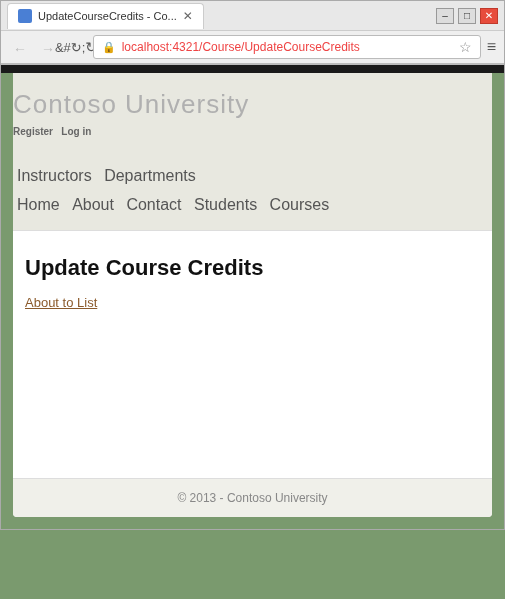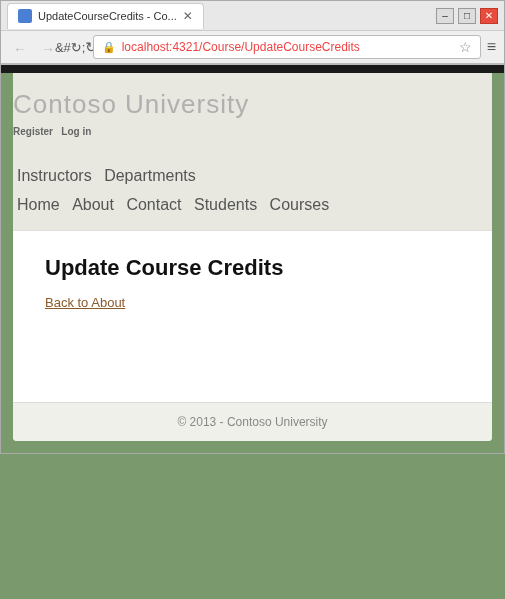--- a/index.html
+++ b/index.html
@@ -8,21 +8,21 @@
       width: 505px;
       height: 599px;
       background: #7a9a6e;
       font-family: 'Segoe UI', Tahoma, Geneva, Verdana, sans-serif;
       overflow: hidden;
     }
 
     
     .browser-window {
       width: 505px;
-      height: 454px;
+      height: 530px;
       background: #d6d6d6;
       border: 1px solid #aaa;
       display: flex;
       flex-direction: column;
     }
 
     .title-bar {
       height: 30px;
       background: #e8e8e8;
       display: flex;
@@ -228,21 +228,21 @@
     }
 
     .site-nav-line {
       display: block;
     }
 
     
     .site-main {
       flex: 1;
       background: white;
-      padding: 24px 32px;
+      padding: 24px 12px;
       position: relative;
     }
 
     .page-title {
       font-size: 22px;
       font-weight: bold;
       color: #111;
       margin-bottom: 12px;
     }
 
@@ -324,21 +324,21 @@
             <a>About</a>
             <a>Contact</a>
             <a>Students</a>
             <a>Courses</a>
           </span>
         </div>
       </div>
 
       <div class="site-main">
         <h2 class="page-title">Update Course Credits</h2>
-        <a class="back-link">Back to About</a>
+        <a class="back-link">About to List</a>
       </div>
 
       <div class="site-footer">
         <span>© 2013 - Contoso University</span>
       </div>
     </div>
   </div>
 </div>
 
 </body></html>

